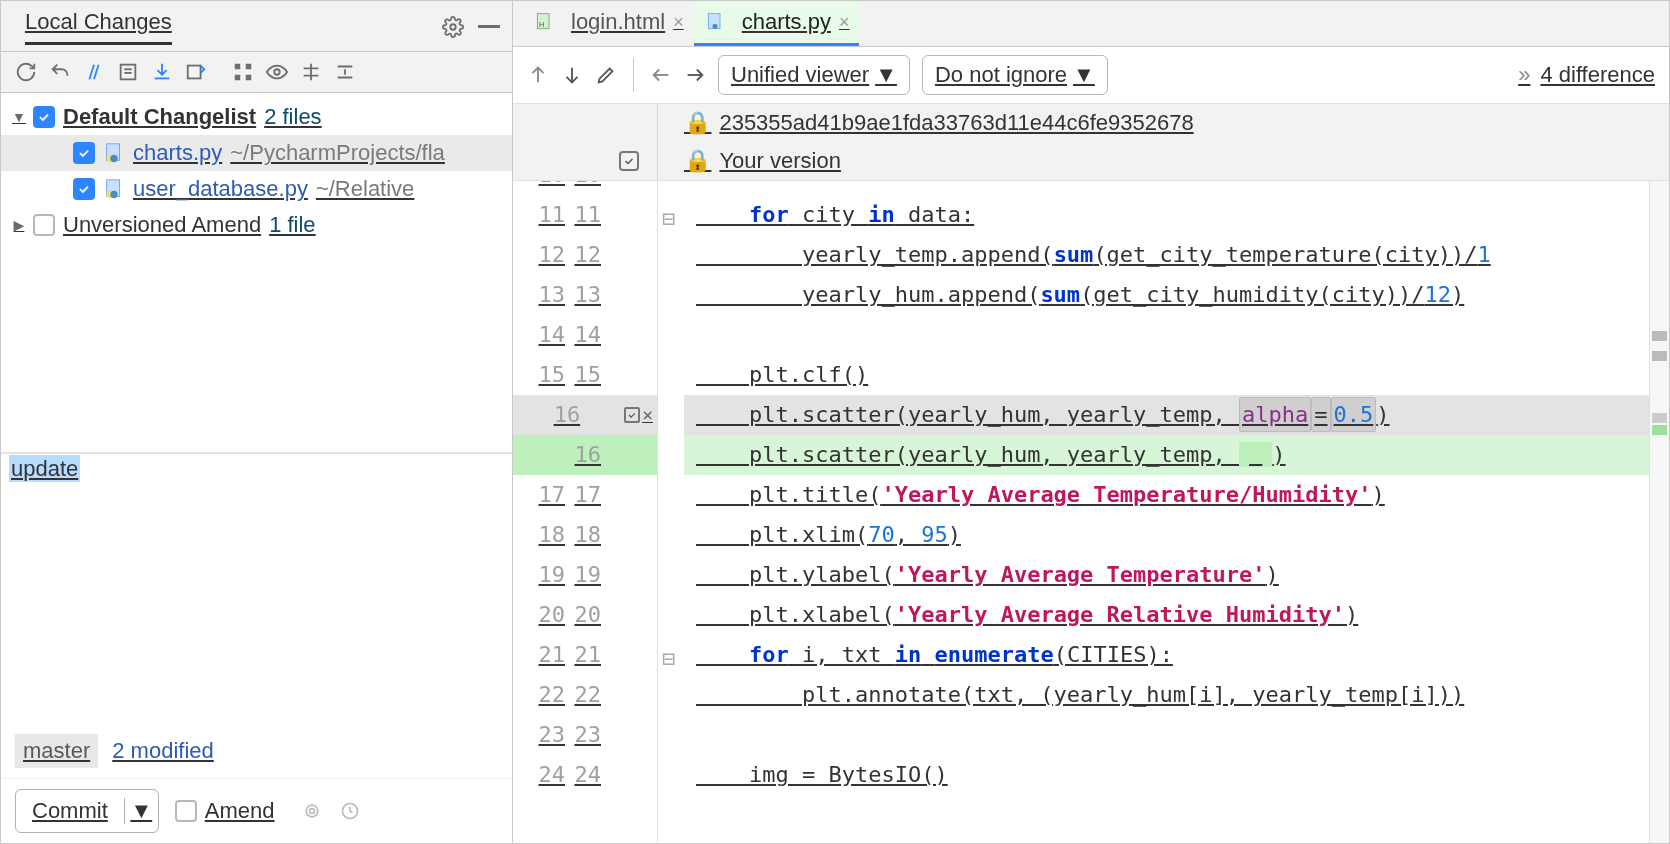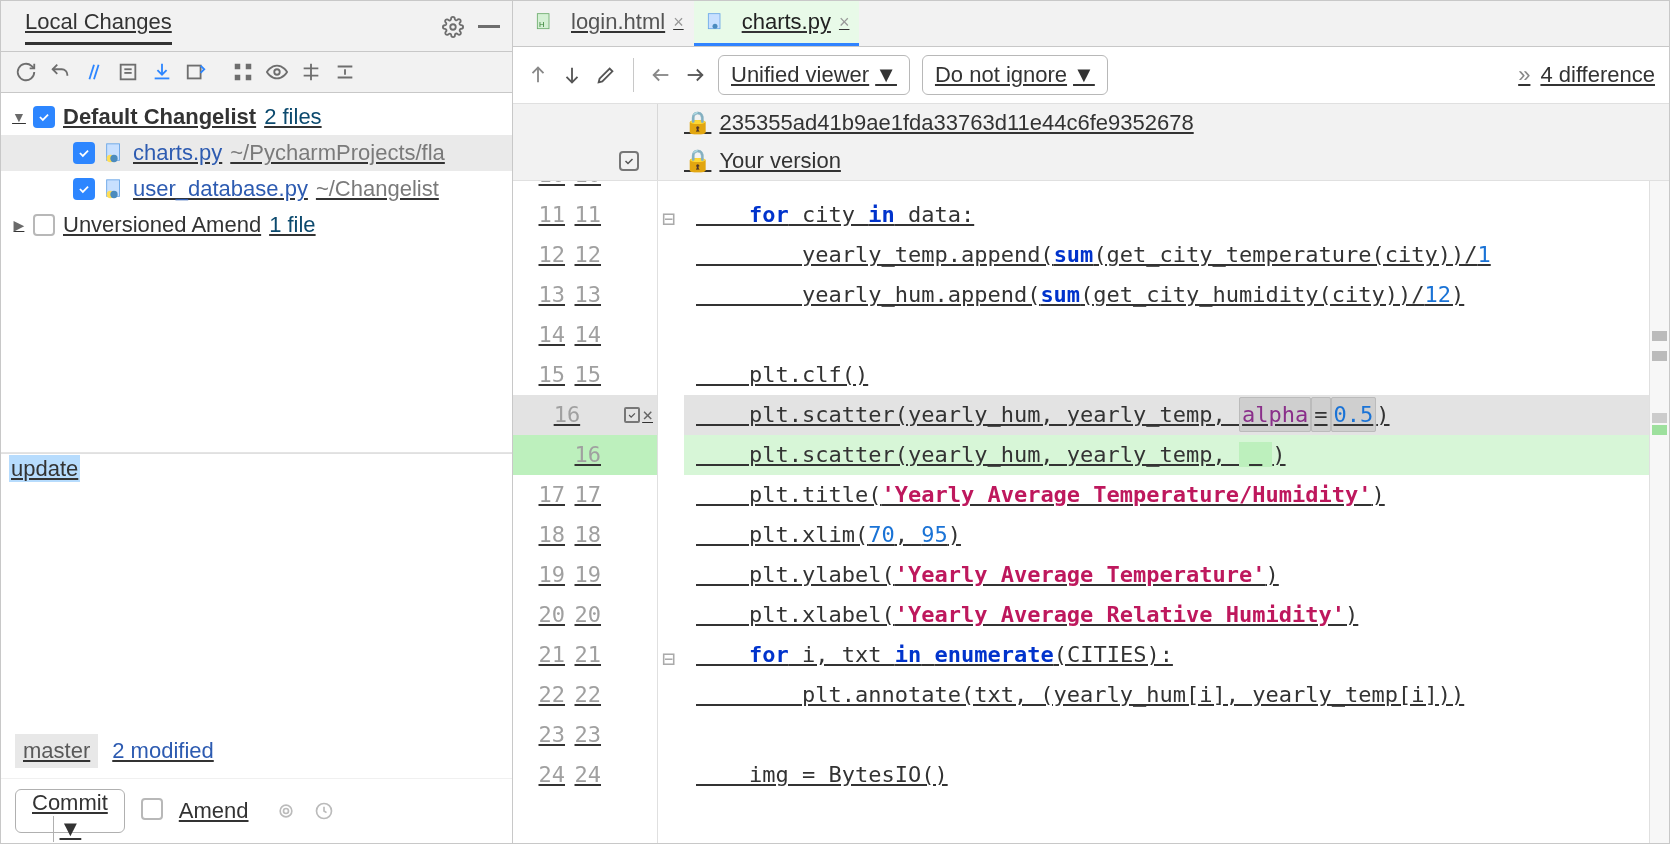--- a/index.html
+++ b/index.html
@@ -38,24 +38,24 @@
 
 .commit-msg { flex: 1; background: #fff; padding: 2px 8px; border-top: 1px solid #e0e0e0; font-size: 22px; }
 .commit-msg-text { background: #b7dcfd; display: inline; padding: 1px 2px; }
 
 
 .footer1 { display: flex; align-items: center; gap: 14px; padding: 10px 14px; font-size: 22px; background: #fff; }
 .badge { background: #e8e8e8; color: #595959; padding: 4px 8px; }
 .footer-link { color: #2d5bb1; }
 
 .footer2 { display: flex; align-items: center; gap: 16px; padding: 10px 14px; background: #fff; border-top: 1px solid #f0f0f0; font-size: 22px; }
-.commit-btn { display: flex; align-items: center; border: 1px solid #b0b0b0; border-radius: 6px; background: #fff; height: 44px; flex-direction: column; }
+.commit-btn { display: flex; align-items: center; border: 1px solid #b0b0b0; border-radius: 6px; background: #fff; height: 44px; }
 .commit-btn-label { padding: 0 16px; }
 .commit-btn-caret { border-left: 1px solid #b0b0b0; width: 34px; display: flex; align-items: center; justify-content: center; }
-.amend-group { display: flex; gap: 8px; }
+.amend-group { display: flex; align-items: center; }
 
 
 .tabs { display: flex; align-items: center; border-bottom: 1px solid #c8c8c8; background: #f2f2f2; height: 46px; padding-left: 10px; font-size: 22px; }
 .tab { display: flex; align-items: center; height: 100%; padding: 0 10px; gap: 8px; border-bottom: 3px solid transparent; color: #555; }
 .tab.active { background: #e8fae8; border-bottom: 3px solid #3083ff; color: #222; }
 .tab-close { color: #999; font-size: 18px; }
 
 
 .diff-toolbar { display: flex; align-items: center; gap: 12px; padding: 8px 14px; border-bottom: 1px solid #e0e0e0; background: #fff; font-size: 22px; }
 .diff-toolbar .divider { width: 1px; height: 34px; background: #c8c8c8; margin: 0 4px; }
@@ -215,21 +215,21 @@
             </svg>
           </span>
         <span class="file-icon">
             <svg width="22" height="22" viewBox="0 0 24 24">
               <rect x="4" y="2" width="14" height="18" fill="#c8e0ff" stroke="#6aa6e8"></rect>
               <circle cx="8" cy="18" r="4" fill="#ffde57"></circle>
               <circle cx="12" cy="18" r="4" fill="#4b8bbe"></circle>
             </svg>
           </span>
         <span class="link-blue">user_database.py</span>
-        <span class="path-grey">~/Changelist</span>
+        <span class="path-grey">~/Relative</span>
       </div>
       <div class="tree-row indent1">
         <span class="disclosure">▶</span>
         <span class="chk unchecked"></span>
         <span>Unversioned Amend</span>
         <span class="count-grey">1 file</span>
       </div>
     </div>
 
     <div class="commit-msg">

